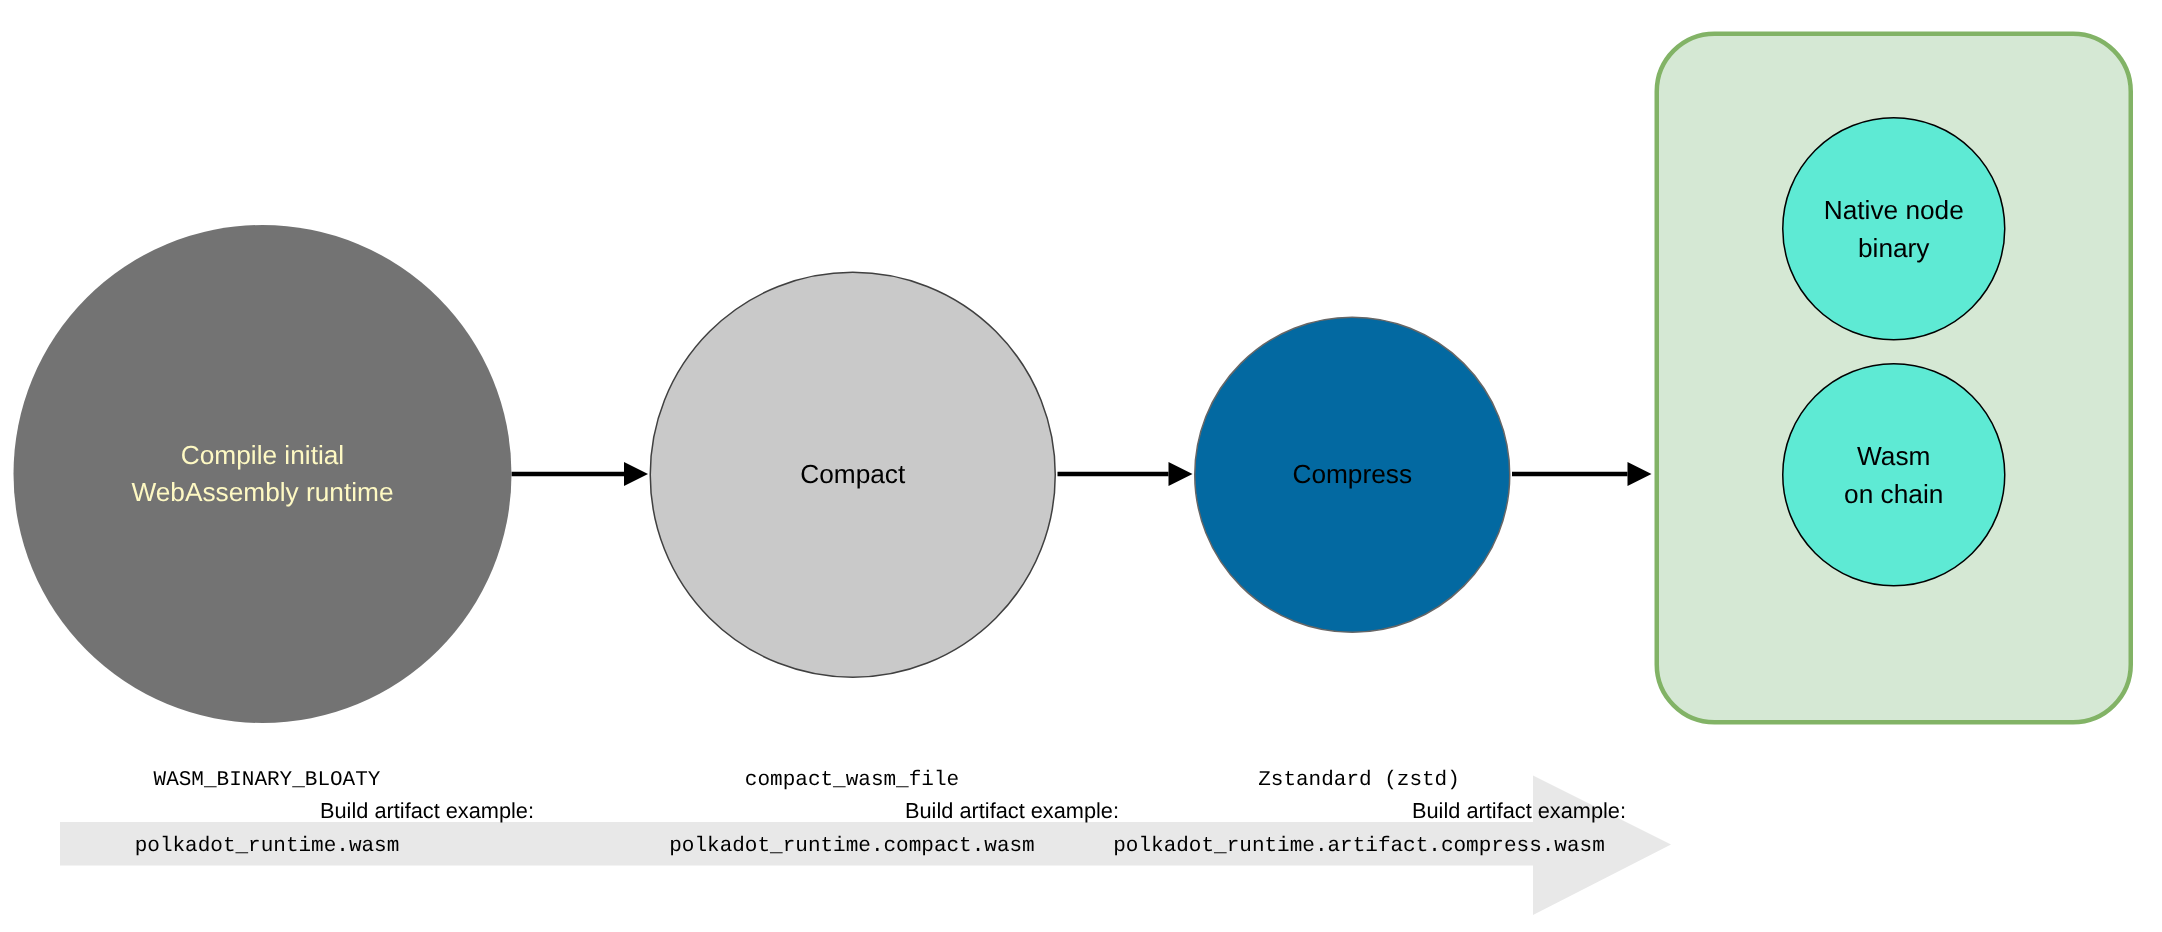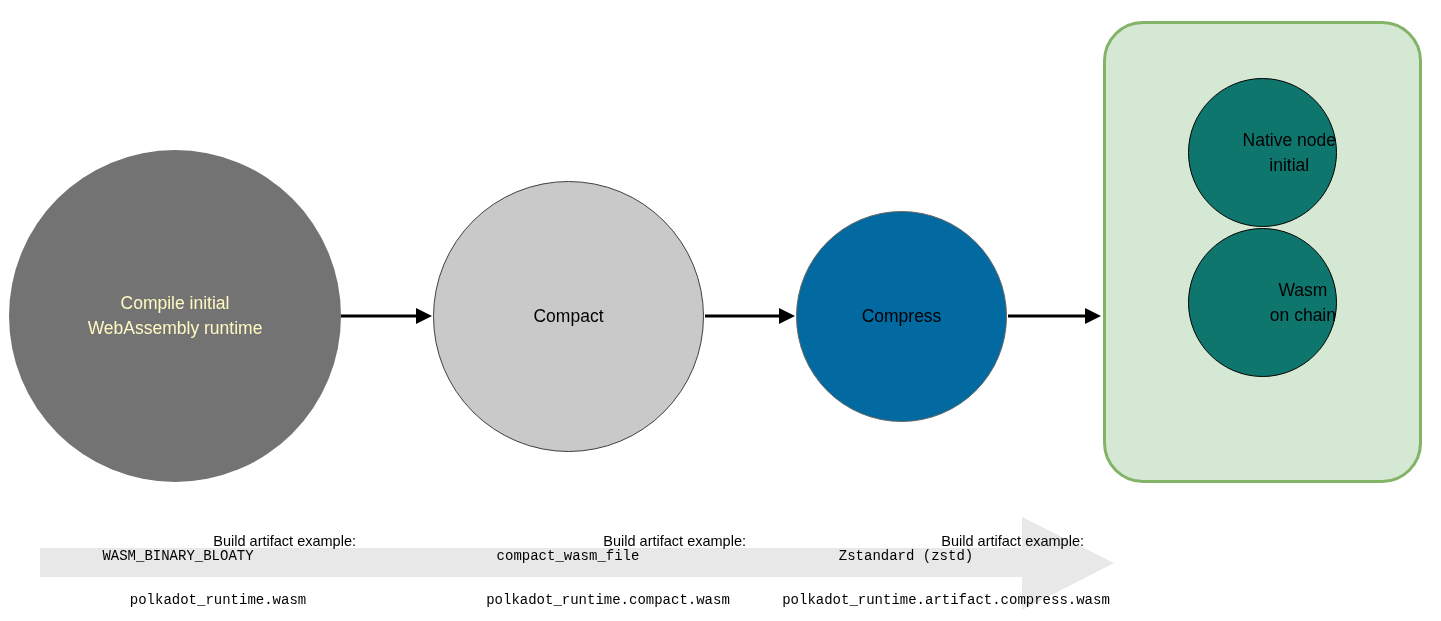--- a/index.html
+++ b/index.html
@@ -53,54 +53,52 @@
     left: 1103px; top: 21px;
     width: 319px; height: 462px;
     background: #d5e8d4;
     border: 3px solid #82b366;
     border-radius: 40px;
     box-sizing: border-box;
     z-index: 1;
   }
   .result-node {
     width: 149px; height: 149px;
-    background: #0f766e;
+    background: #5eead4;
     border: 1px solid #000000;
     color: #000000;
     font-size: 17.5px;
     line-height: 25px;
-    justify-content: flex-end;
   }
   .result-node-1 { left: 1188px; top: 78px; }
-  .result-node-2 { left: 1188px; top: 228px; }
+  .result-node-2 { left: 1188px; top: 242px; }
   .line-block span { display: block; }
   .ann {
     position: absolute;
     width: 356px;
     text-align: center;
     z-index: 2;
     white-space: nowrap;
   }
   .ann-name, .ann-artifact {
     font-family: "Liberation Mono", "DejaVu Sans Mono", monospace;
     font-size: 14px;
     color: #000000;
-    margin-top: 36px;
   }
   .ann-caption {
     font-family: "Liberation Sans", sans-serif;
     font-size: 14.5px;
     color: #000000;
   }
   .col-1 { left: 0px; }
   .col-2 { left: 390px; }
   .col-3 { left: 728px; }
   .row-name { top: 512px; }
   .row-caption { top: 533px; text-align: right; }
-  .row-artifact { top: 556px; padding-left: 40px; }
+  .row-artifact { top: 556px; }
 </style>
 </head>
 <body>
 
 <div class="canvas">
 
   <svg class="layer-svg" viewBox="0 0 1441 621" xmlns="http://www.w3.org/2000/svg">
     <g>
       <polygon points="40,548 1022,548 1022,517 1114,563 1022,610 1022,577 40,577" fill="#e8e8e8"></polygon>
     </g>
@@ -131,21 +129,21 @@
 
   <div class="circle stage-3">
     <span>Compress</span>
   </div>
 
   <div class="result-box"></div>
 
   <div class="circle result-node result-node-1">
     <div class="line-block">
       <span>Native node</span>
-      <span>initial</span>
+      <span>binary</span>
     </div>
   </div>
 
   <div class="circle result-node result-node-2">
     <div class="line-block">
       <span>Wasm</span>
       <span>on chain</span>
     </div>
   </div>
 

